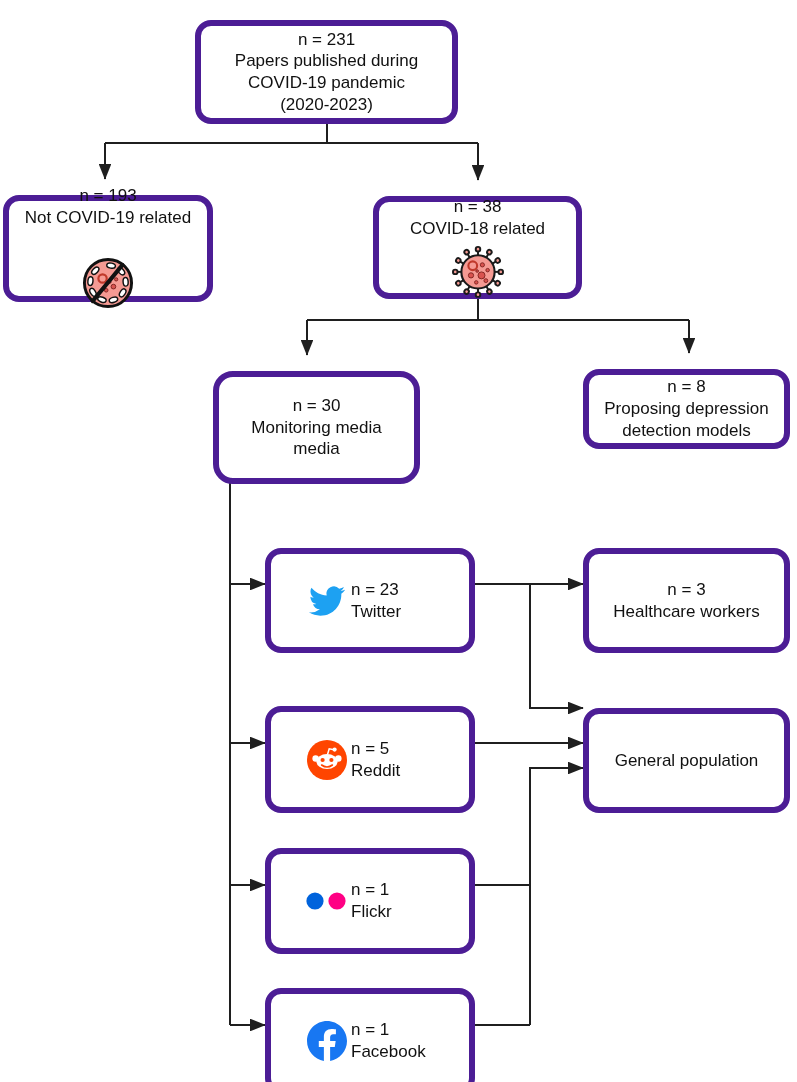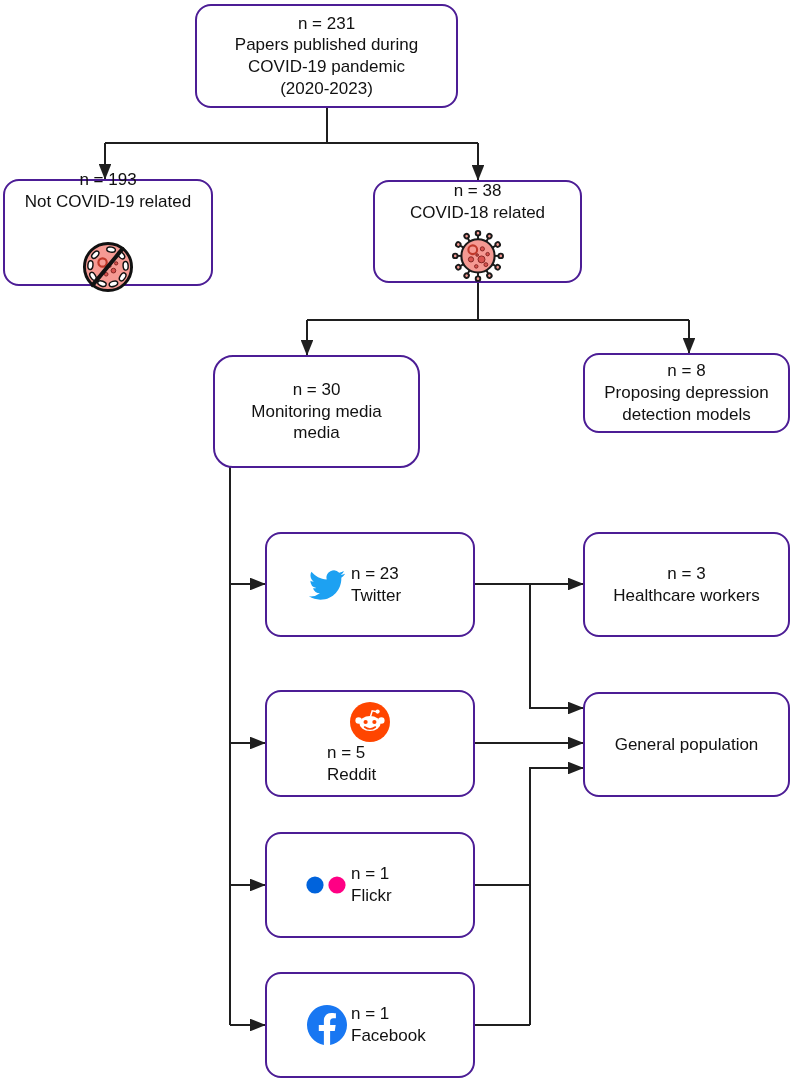--- a/index.html
+++ b/index.html
@@ -9,45 +9,46 @@
     font-family:"Liberation Sans", sans-serif;
     color:#111;
     background:#fff;
     overflow:hidden;
   }
   #connectors{position:absolute;left:0;top:0;width:797px;height:1082px;z-index:0;}
   .node{
     position:absolute;
     box-sizing:border-box;
     background:#fff;
-    border:2px solid #4c1d95;
+    border:6px solid #4c1d95;
     border-radius:16px;
     display:flex;
     flex-direction:column;
     align-items:center;
     justify-content:center;
     text-align:center;
     font-size:17px;
     line-height:1.28;
     z-index:1;
+    margin-top:16px;
   }
   .node .lines{width:100%;}
   .social{flex-direction:row;text-align:left;}
   .social .icon-cell{display:flex;align-items:center;justify-content:center;width:48px;}
   .social .txt{display:flex;flex-direction:column;align-items:flex-start;min-width:86px;}
   .vbox-icon{margin-top:3px;line-height:0;}
   
   #node-papers     {left:195px; top:4px;   width:263px; height:104px;}
   #node-not-covid  {left:3px;   top:179px; width:210px; height:107px;gap:23px;}
   #node-covid      {left:373px; top:180px; width:209px; height:103px;}
   #node-monitoring {left:213px; top:355px; width:207px; height:113px;border-radius:20px;}
   #node-proposing  {left:583px; top:353px; width:207px; height:80px;}
   #node-twitter    {left:265px; top:532px; width:210px; height:105px;}
   #node-healthcare {left:583px; top:532px; width:207px; height:105px;}
-  #node-reddit     {left:265px; top:690px; width:210px; height:107px;flex-direction:column;}
+  #node-reddit     {left:265px; top:690px; width:210px; height:107px;}
   #node-general    {left:583px; top:692px; width:207px; height:105px;}
   #node-flickr     {left:265px; top:832px; width:210px; height:106px;}
   #node-facebook   {left:265px; top:972px; width:210px; height:106px;}
 </style>
 </head>
 <body>
 
 <div id="canvas">
 
   <svg id="connectors" viewBox="0 0 797 1082" xmlns="http://www.w3.org/2000/svg">

